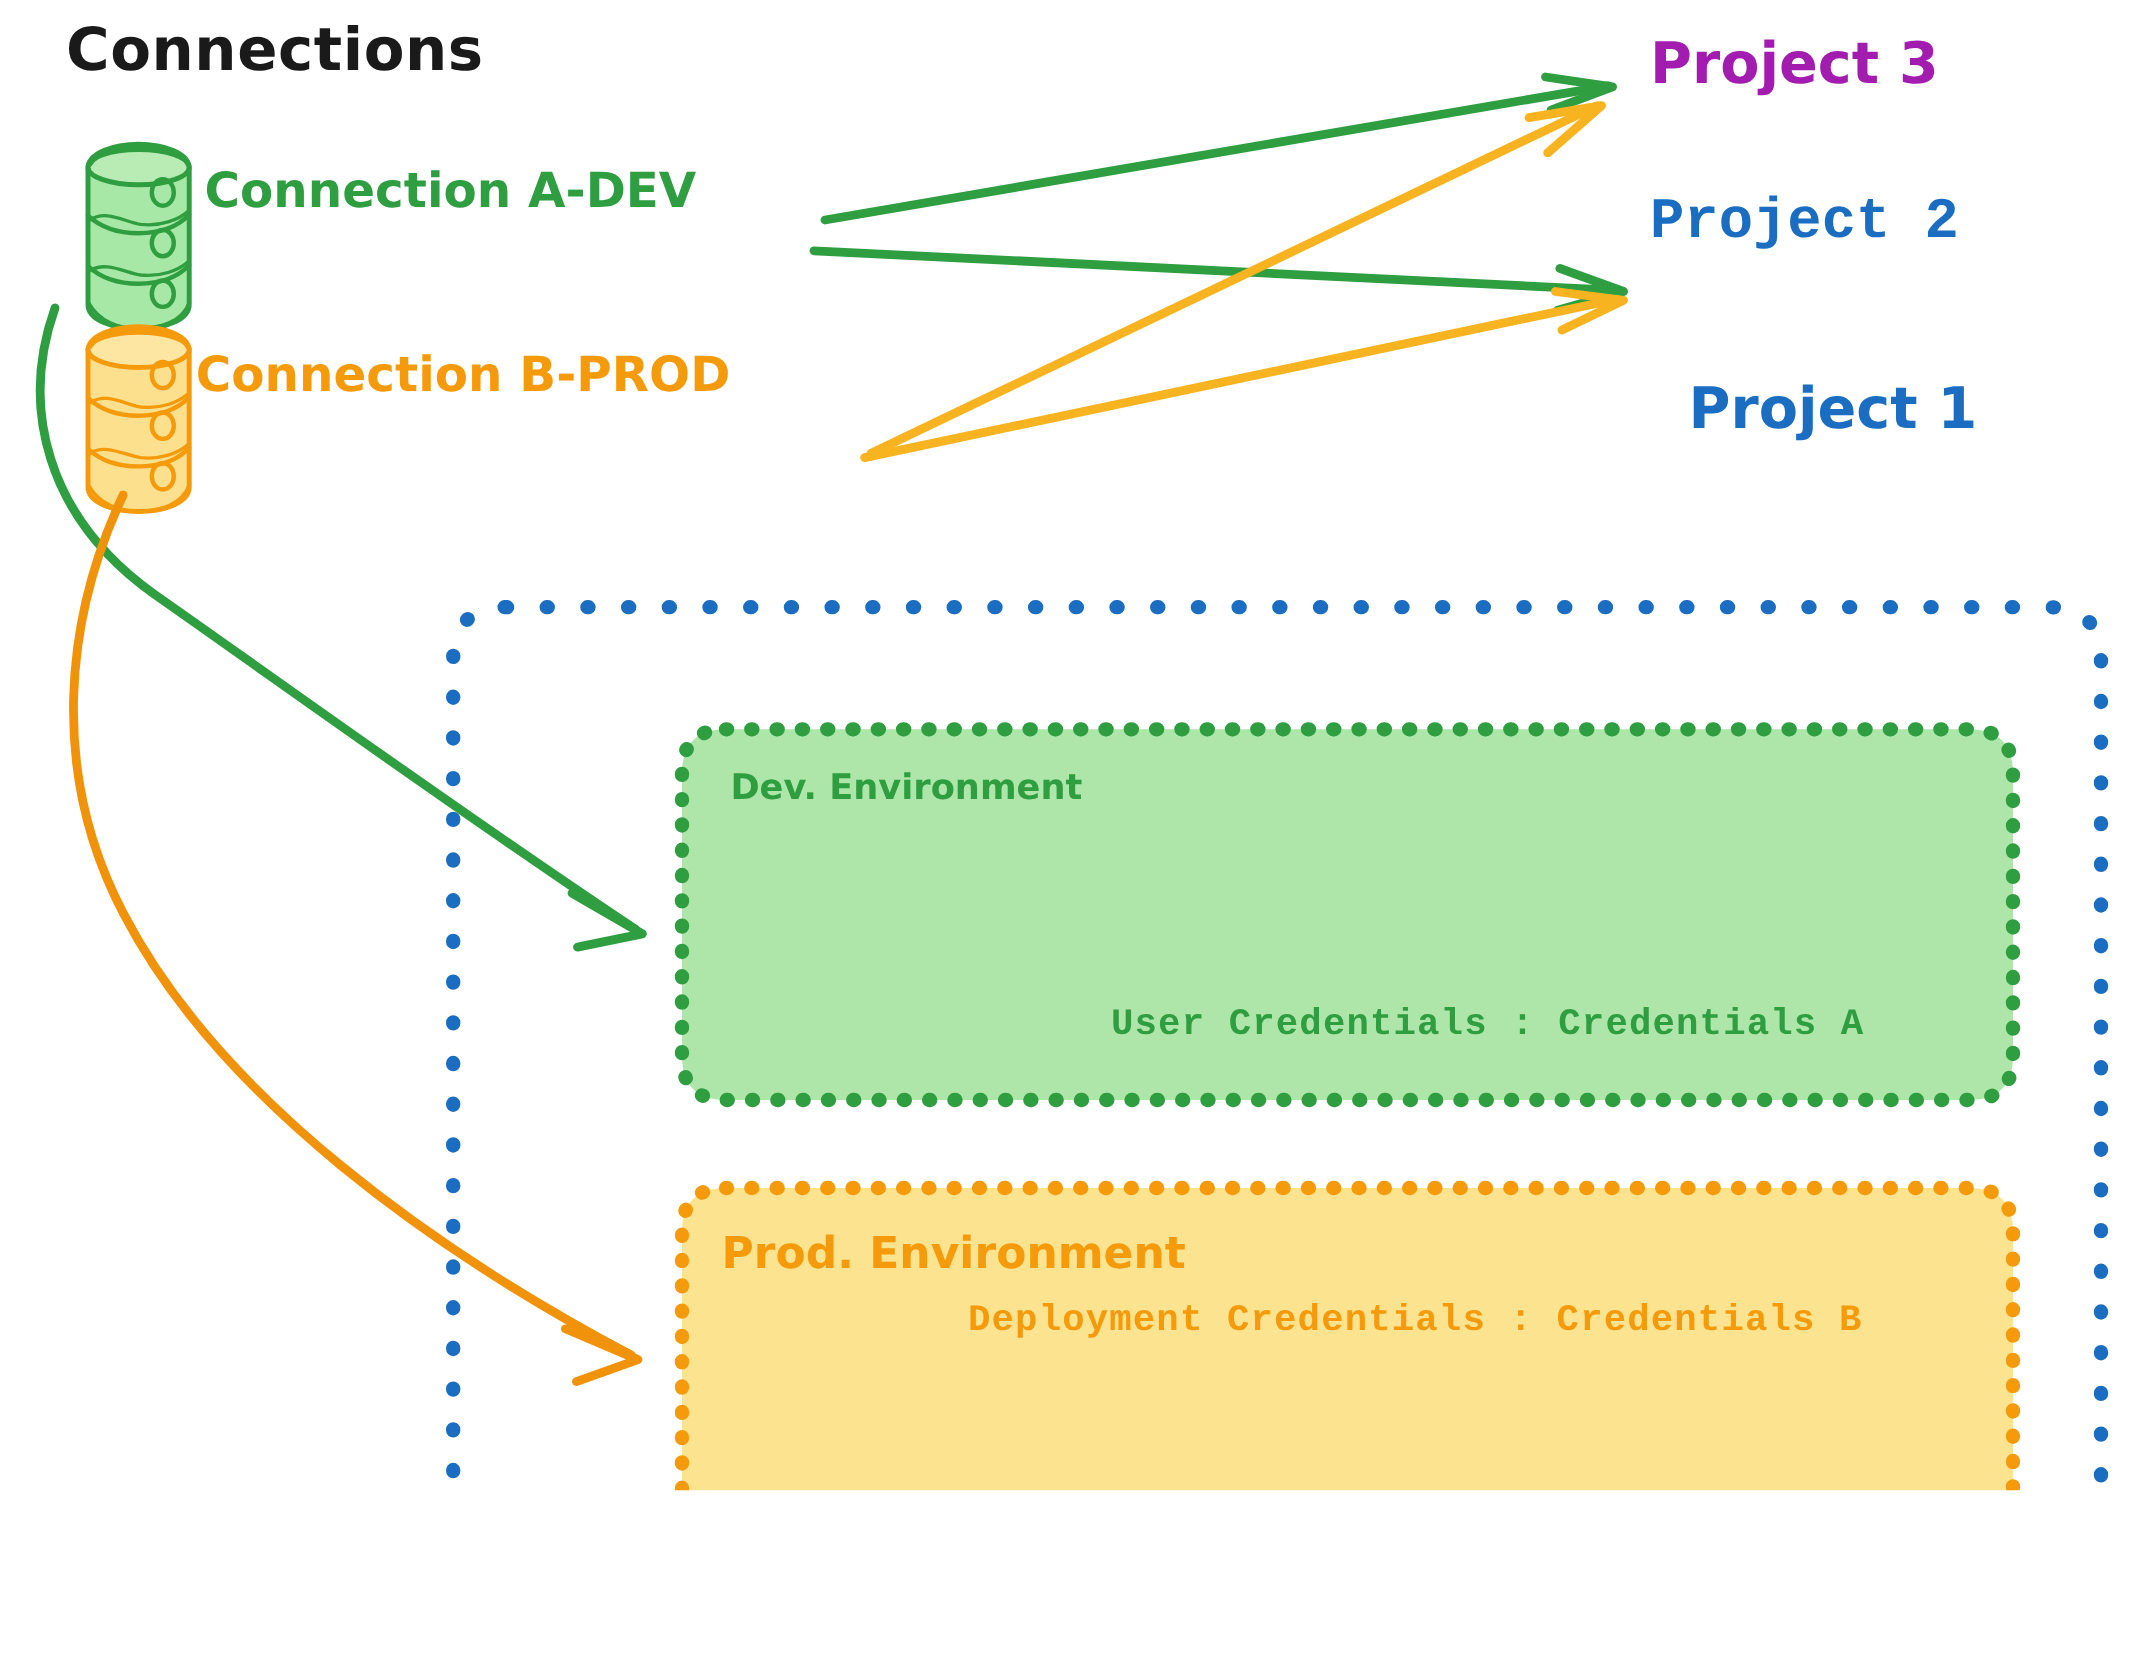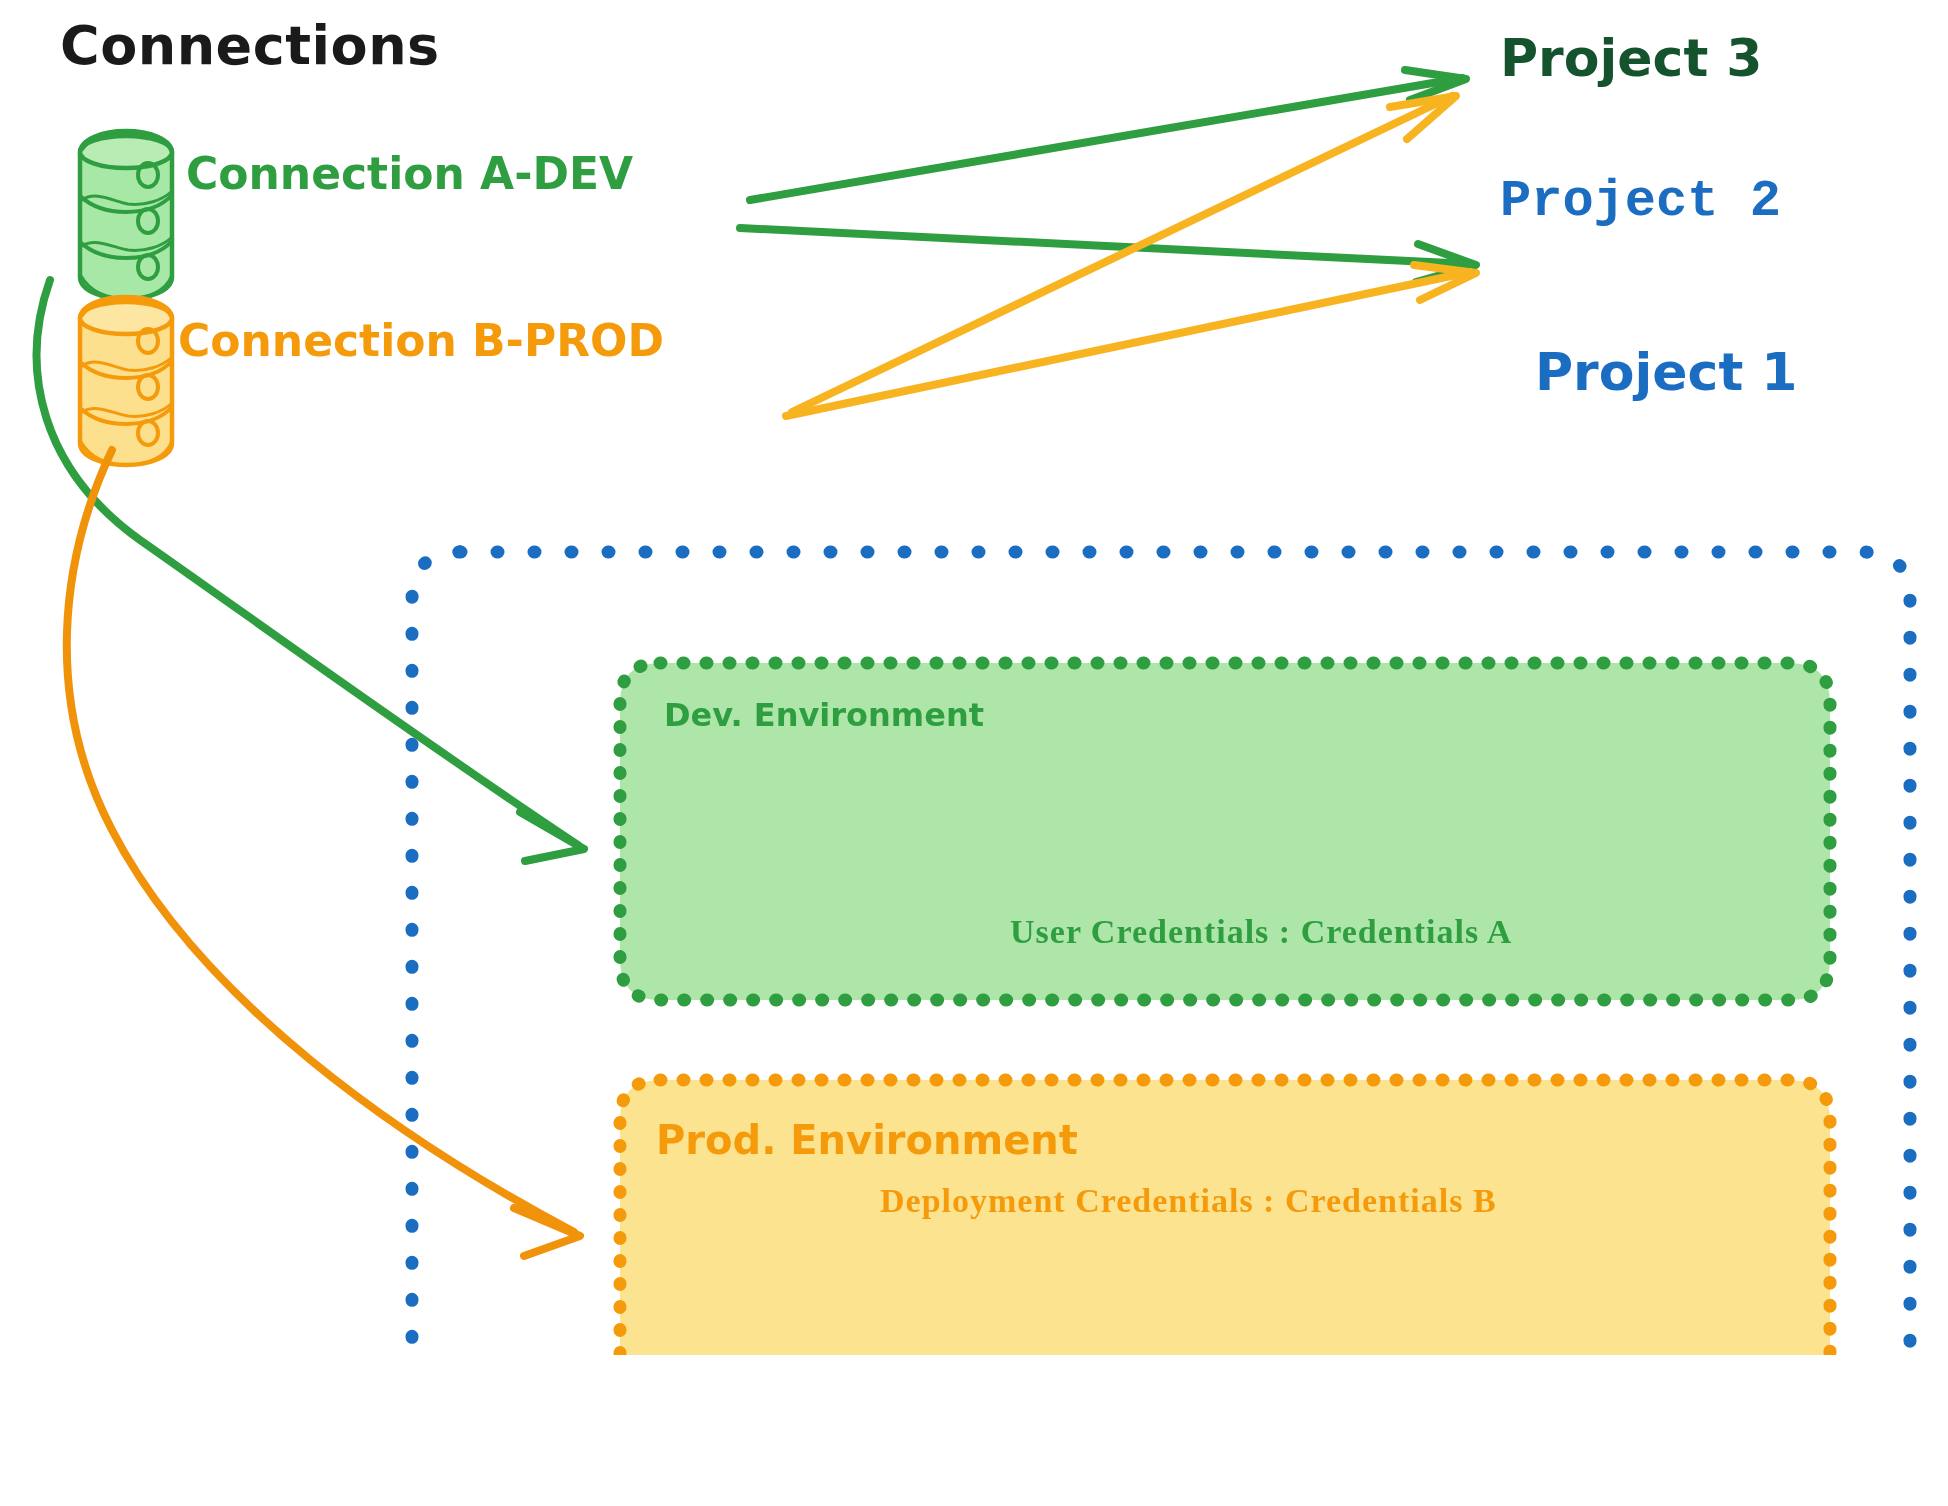--- a/index.html
+++ b/index.html
@@ -23,21 +23,21 @@
     left: 0;
     top: 0;
     width: 1948px;
     height: 1506px;
   }
   .hand {
     font-family: "DejaVu Sans", sans-serif;
     font-weight: 600;
   }
   .mono {
-    font-family: Liberation Serif, serif;
+    font-family: Liberation Mono, monospace;
     font-weight: 600;
   }
   .lbl {
     position: absolute;
     white-space: nowrap;
     user-select: none;
   }
   #title-connections {
     left: 60px;
     top: 14px;
@@ -54,21 +54,21 @@
   #label-conn-b {
     left: 178px;
     top: 315px;
     font-size: 44px;
     color: #f59b0b;
   }
   #label-project-3 {
     left: 1500px;
     top: 28px;
     font-size: 52px;
-    color: #14532d;
+    color: #a21caf;
   }
   #label-project-2 {
     left: 1500px;
     top: 172px;
     font-size: 52px;
     color: #1b6dc1;
     font-family: Liberation Mono, monospace;
   }
   #label-project-1 {
     left: 1502px;

